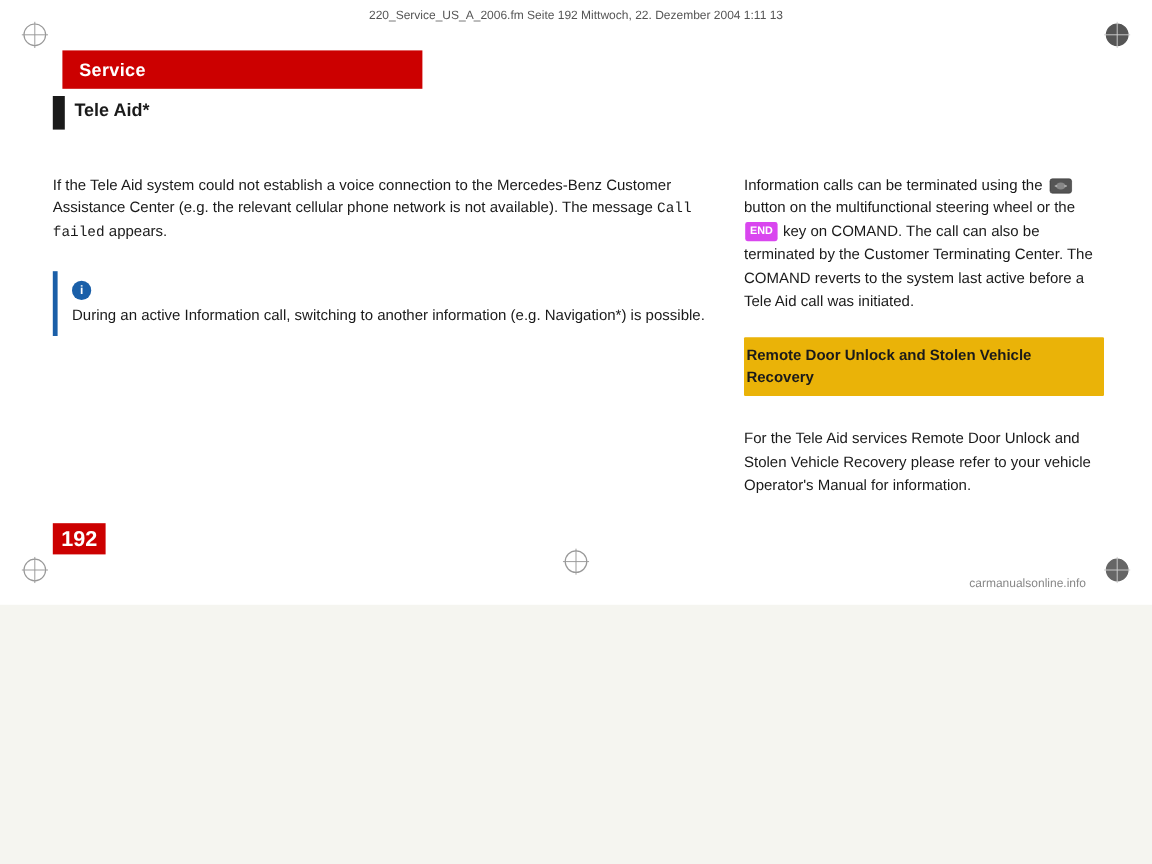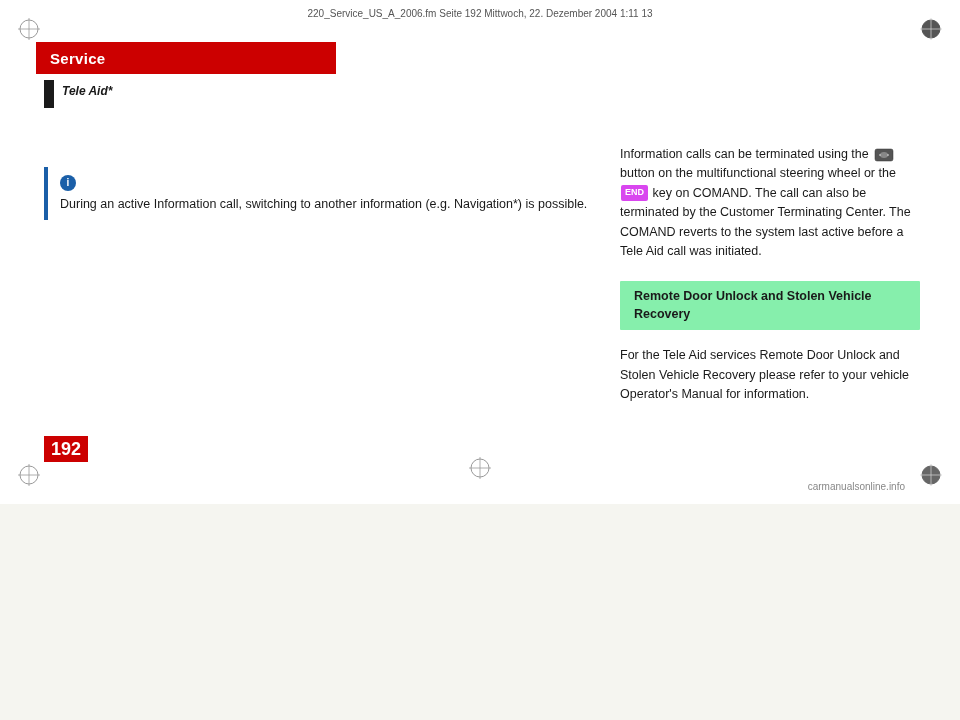--- a/index.html
+++ b/index.html
@@ -47,21 +47,21 @@
 
     .corner-tl { top: 18px; left: 18px; }
     .corner-tr { top: 18px; right: 18px; }
     .corner-bl { bottom: 18px; left: 18px; }
     .corner-br { bottom: 18px; right: 18px; }
 
     
     .service-banner {
       position: absolute;
       top: 42px;
-      left: 36px;
+      left: 52px;
       width: 300px;
       height: 32px;
       background: #cc0000;
       display: flex;
       align-items: center;
       padding-left: 14px;
     }
 
     .service-banner-text {
       color: #ffffff;
@@ -78,24 +78,23 @@
       width: 10px;
       height: 28px;
       background: #1a1a1a;
     }
 
     
     .tele-aid-heading {
       position: absolute;
       top: 84px;
       left: 62px;
-      font-size: 12px;
-      font-weight: bold;
-      color: #1a1a1a;
-      font-style: italic;
+      font-size: 15px;
+      font-weight: bold;
+      color: #1a1a1a;
     }
 
     
     .main-content {
       position: absolute;
       top: 145px;
       left: 44px;
       width: 570px;
     }
 
@@ -191,23 +190,23 @@
       align-items: center;
       justify-content: center;
       width: 20px;
       height: 16px;
       vertical-align: middle;
       margin: 0 2px;
     }
 
     
     .remote-box {
-      background: #86efac;
-      padding: 7px 14px;
-      margin-bottom: 16px;
+      background: #eab308;
+      padding: 7px 2px;
+      margin-bottom: 26px;
       border-radius: 1px;
     }
 
     .remote-box-title {
       font-size: 12.5px;
       font-weight: bold;
       color: #1a1a1a;
       line-height: 1.4;
     }
 
@@ -292,20 +291,25 @@
 
   <div class="service-banner">
     <span class="service-banner-text">Service</span>
   </div>
 
   <div class="left-accent"></div>
 
   <div class="tele-aid-heading">Tele Aid*</div>
 
   <div class="main-content">
+    <p class="main-text">
+      <span>If the Tele Aid system could not establish a voice connection to the Mercedes-Benz Customer Assistance Center (e.g. the relevant cellular phone network is not available). The message</span>
+      <span class="code-text">Call failed</span>
+      <span>appears.</span>
+    </p>
 
     <div class="info-box">
       <div class="info-bar"></div>
       <div class="info-content">
         <div>
           <span class="info-icon">i</span>
         </div>
         <span>During an active Information call, switching to another information (e.g. Navigation*) is possible.</span>
       </div>
     </div>

